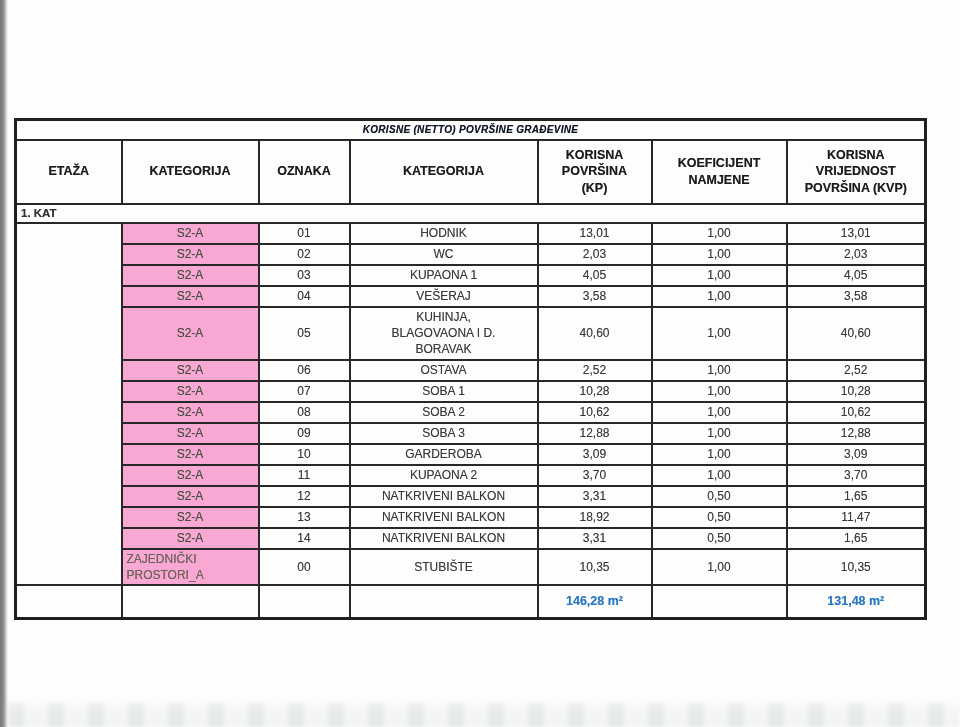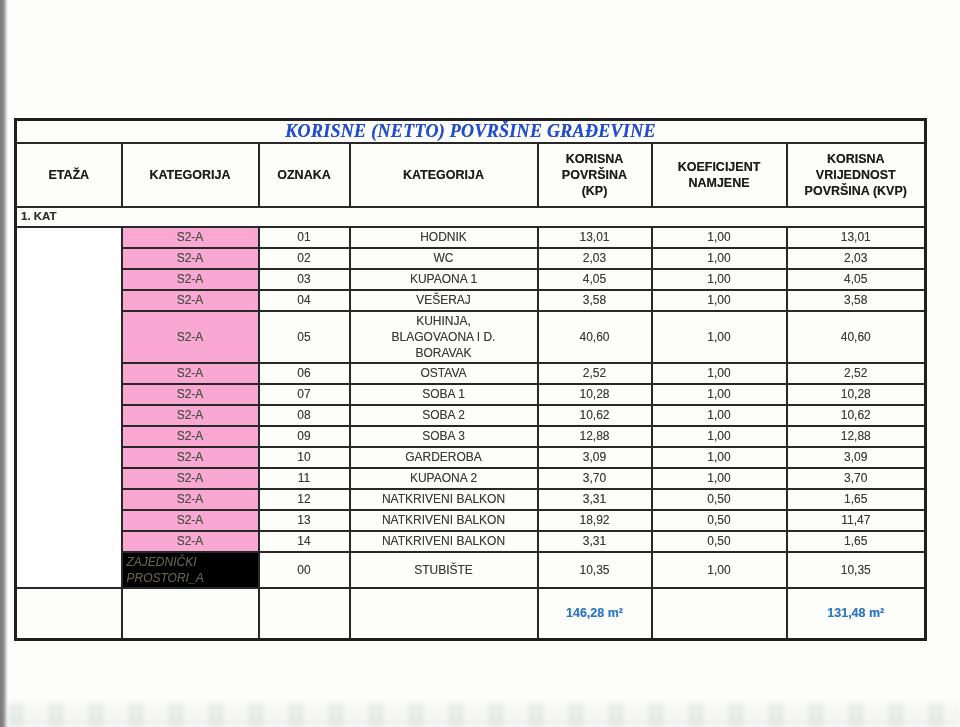--- a/index.html
+++ b/index.html
@@ -51,28 +51,27 @@
     border: 3px solid #1f1f1f;
   }
   table.areas th, table.areas td {
     border: 2px solid #282828;
     white-space: pre-line;
     vertical-align: middle;
     overflow: hidden;
   }
   .caption-row th {
     height: 20px;
-    font-size: 18px;
+    font-size: 10px;
     font-weight: bold;
     font-style: italic;
     text-align: center;
-    color: #1d4ed8;
+    color: #0f172a;
     letter-spacing: 0.3px;
     text-shadow: 0 0 0.6px rgba(28,28,28,0.6);
-    font-family: Liberation Serif, serif;
   }
   .header-row th {
     height: 64px;
     font-size: 12.5px;
     font-weight: bold;
     line-height: 1.3;
     text-align: center;
     color: #1c1c1c;
     padding: 2px 3px;
     text-shadow: 0 0 0.6px rgba(28,28,28,0.6);
@@ -92,23 +91,23 @@
     color: #3a3a3a;
     text-shadow: 0 0 0.5px rgba(58,58,58,0.5);
     line-height: 1.35;
   }
   .data-row td { height: 21px; padding: 1px 4px; }
   .data-row .code-cell,
   .data-row .num-cell { text-align: center; border-radius: 10px; }
   .data-row .room-cell { text-align: center; }
   .cat-cell { text-align: left; padding-left: 6px; font-weight: 500; }
   .cat-green { background: #f9a8d4; color: #41503f; text-align: center; }
-  .cat-yellow { background: #000000; color: #6b6354; font-style: italic; }
+  .cat-yellow { background: #f9a8d4; color: #6b6354; }
   .etaza-merged { background: #fefefe; }
-  .total-row td { height: 22px; padding: 16px 4px; }
+  .total-row td { height: 22px; padding: 7px 4px; }
   .total-row .total-val {
     text-align: center;
     font-weight: bold;
     font-size: 12.5px;
     color: #2a78c4;
     text-shadow: 0 0 0.6px rgba(42,120,196,0.55);
   }
 </style>
 </head>
 <body>

